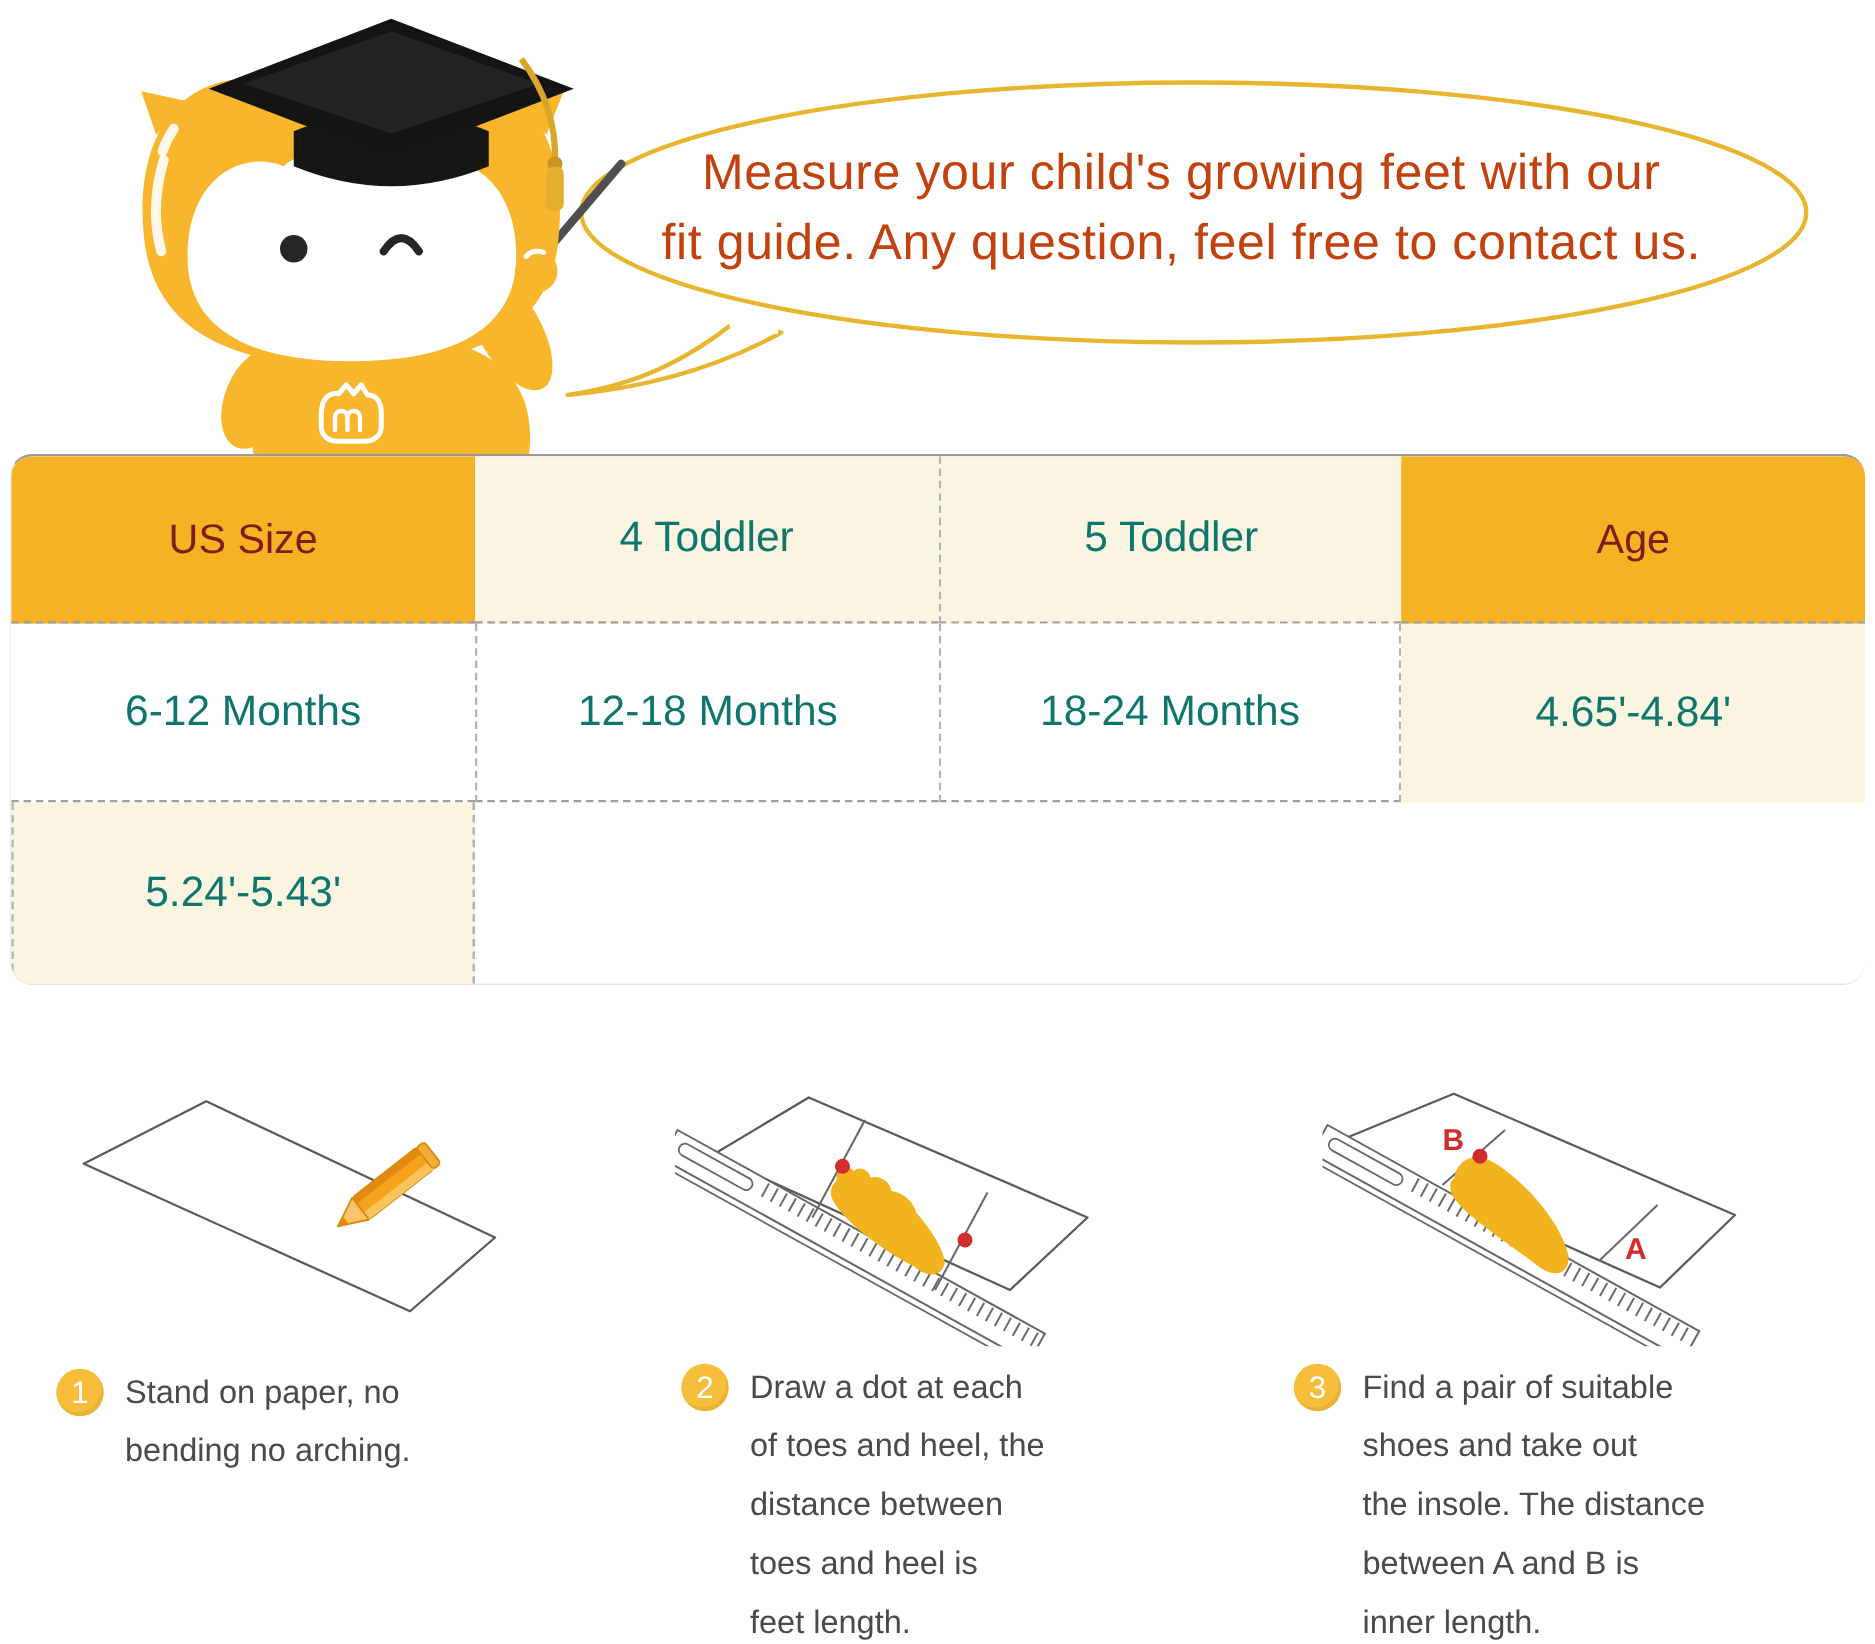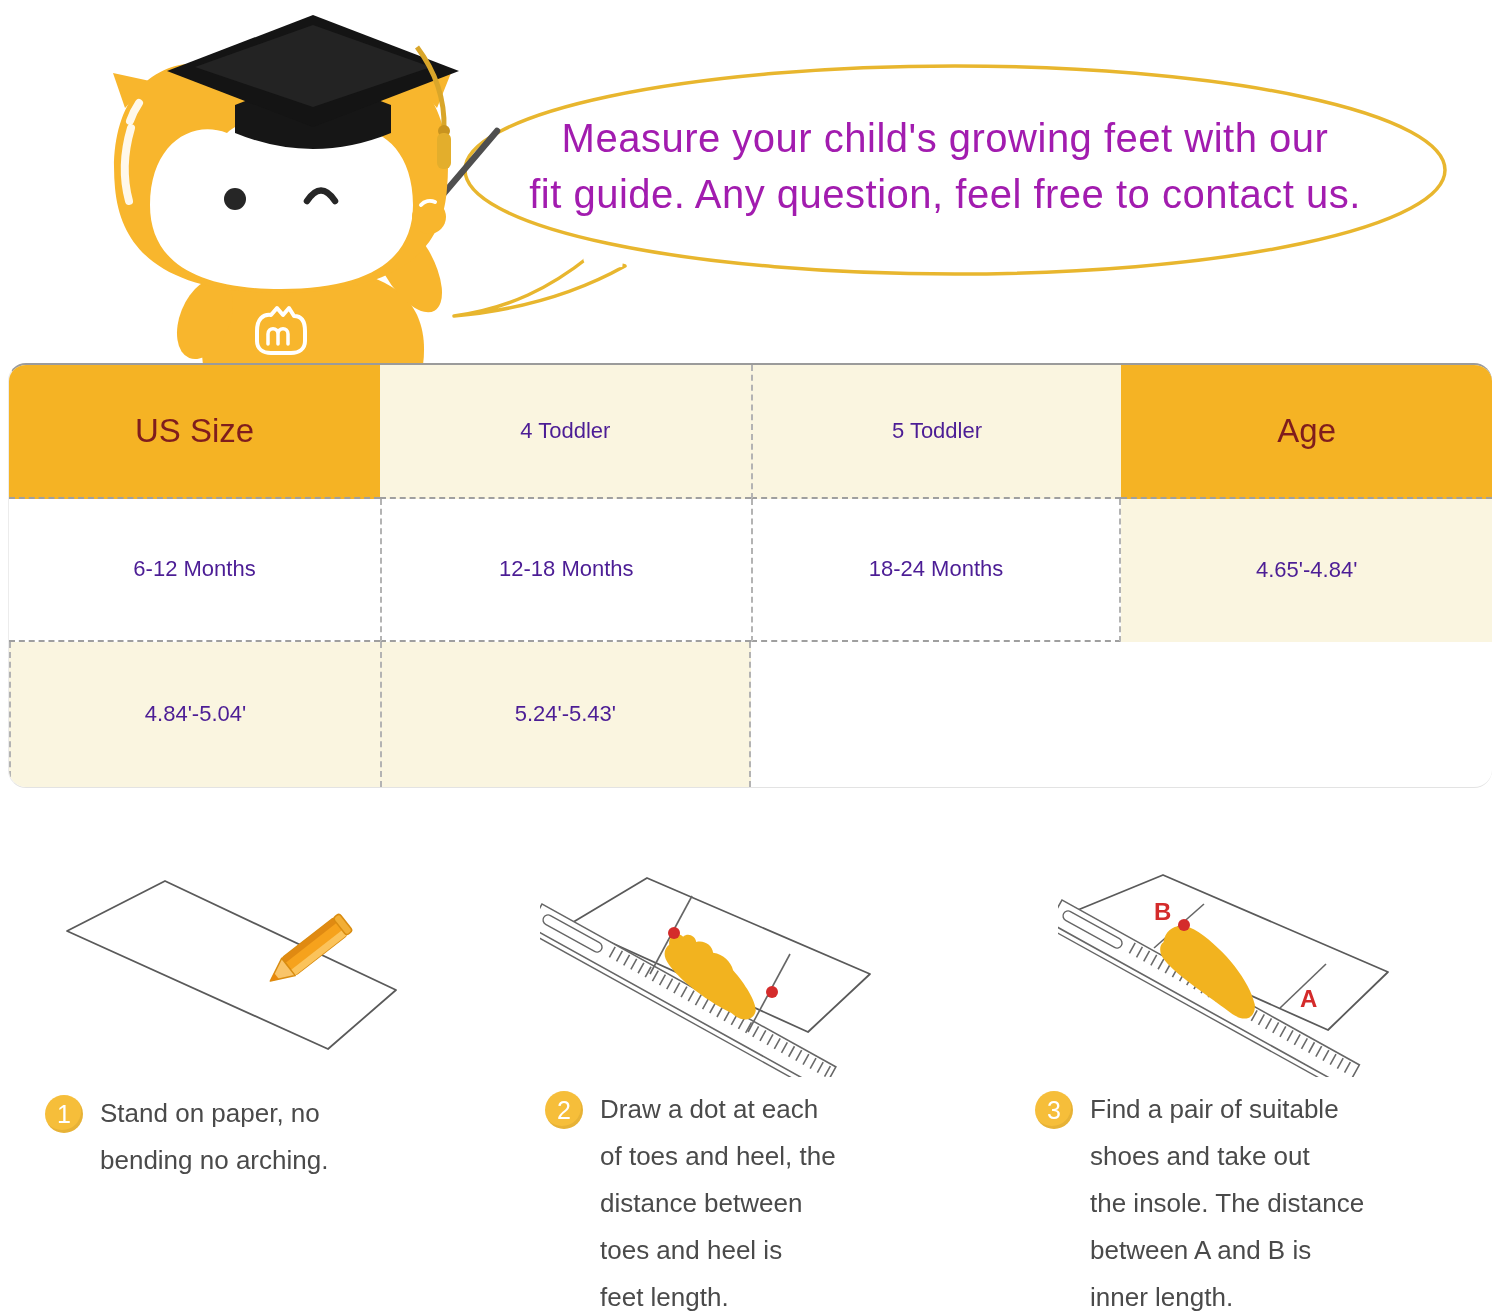--- a/index.html
+++ b/index.html
@@ -8,39 +8,39 @@
     position:relative; width:1500px; height:1315px; overflow:hidden;
     background:#ffffff;
     font-family:"Liberation Sans", sans-serif;
   }
 
   
   .bubble { position:absolute; left:440px; top:58px; width:1010px; height:260px; z-index:1; }
   .bubble svg { position:absolute; left:0; top:0; }
   .bubble-text {
     position:absolute; left:55px; top:52px; width:900px;
-    font-size:40px; line-height:56px; color:#a21caf;
+    font-size:40px; line-height:56px; color:#c2410c;
     text-align:center; white-space:pre-line; letter-spacing:0.5px;
   }
 
   
   .mascot { position:absolute; left:95px; top:3px; width:440px; height:362px; z-index:3; }
 
   
   .size-table {
     position:absolute; left:8px; top:363px; width:1484px; height:425px;
     display:grid; grid-template-columns:371px 1fr 1fr 1fr;
     grid-template-rows:134px 143px 1fr;
     border-radius:18px; overflow:hidden; z-index:4;
     border-top:2px solid #9b9b9b; border-bottom:1px solid #e3e3e3; border-left:1px solid #ececec;
     background:#fff;
   }
   .cell {
     display:flex; align-items:center; justify-content:center;
-    font-size:22px; color:#4c1d95; text-align:center; white-space:pre-line; line-height:1.4;
+    font-size:34px; color:#0f766e; text-align:center; white-space:pre-line; line-height:1.4;
   }
   .cell.ylw { background:#F5B324; color:#7f1d1d; font-size:33px; }
   .cell.cream { background:#FAF5E0; }
   .cell.white { background:#ffffff; }
   .bb { border-bottom:2px dashed #9f9f9f; }
   .bl { border-left:2px dashed #b3b3b3; }
   .br { border-right:2px dashed #b3b3b3; }
 
   
   .illus { position:absolute; z-index:2; }
@@ -123,21 +123,20 @@
     <div class="cell ylw bb">US Size</div>
     <div class="cell cream bb">4 Toddler</div>
     <div class="cell cream bb bl">5 Toddler</div>
 
     <div class="cell ylw bb">Age</div>
     <div class="cell white bb">6-12 Months</div>
     <div class="cell white bb bl">12-18 Months</div>
     <div class="cell white bb bl br">18-24 Months</div>
 
     <div class="cell cream">4.65'-4.84'</div>
-    <div class="cell cream bl">4.84'-5.04'</div>
     <div class="cell cream bl br">5.24'-5.43'</div>
   </div>
 
   <svg class="illus illus1" width="395" height="190" viewBox="0 0 395 190">
     <polygon points="110,9 341,118 273,177 12,59" fill="#ffffff" stroke="#5a5a5a" stroke-width="1.8" stroke-linejoin="round"></polygon>
     <g transform="translate(250,82) rotate(142)">
       <rect x="-45" y="-11" width="66" height="22" rx="3" fill="#F6A21C" stroke="#D98C10" stroke-width="1.5"></rect>
       <rect x="-45" y="-11" width="66" height="7" fill="#FBC35B"></rect>
       <rect x="-45" y="5" width="66" height="6" fill="#E08A12"></rect>
       <polygon points="21,-11 44,0 21,11" fill="#F9C469" stroke="#D98C10" stroke-width="1.5" stroke-linejoin="round"></polygon>

